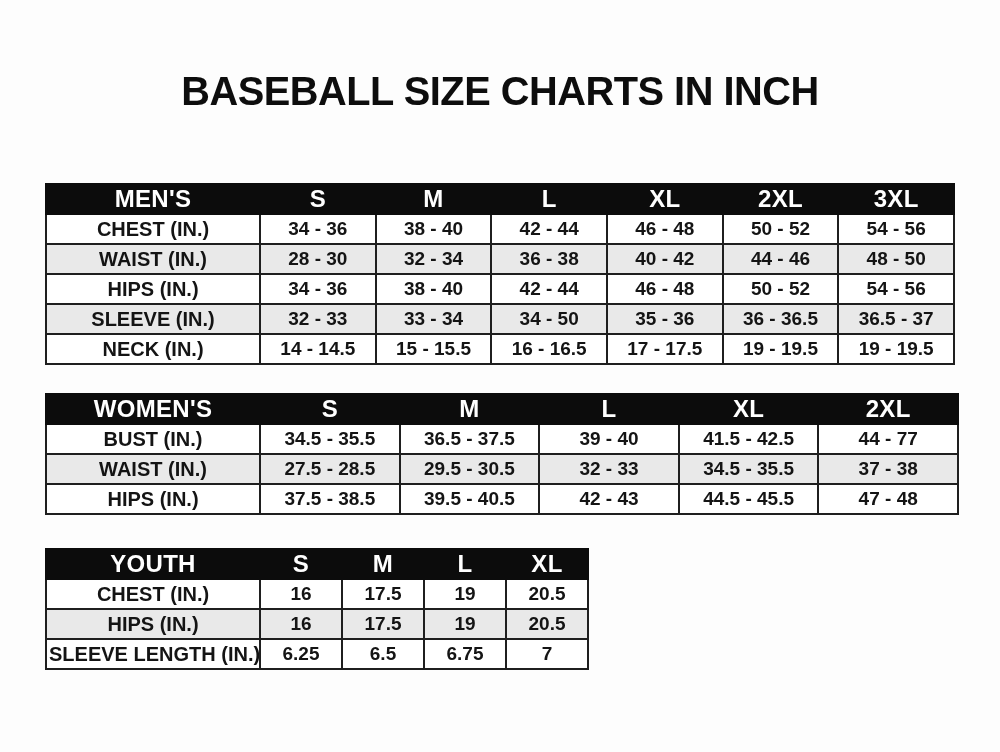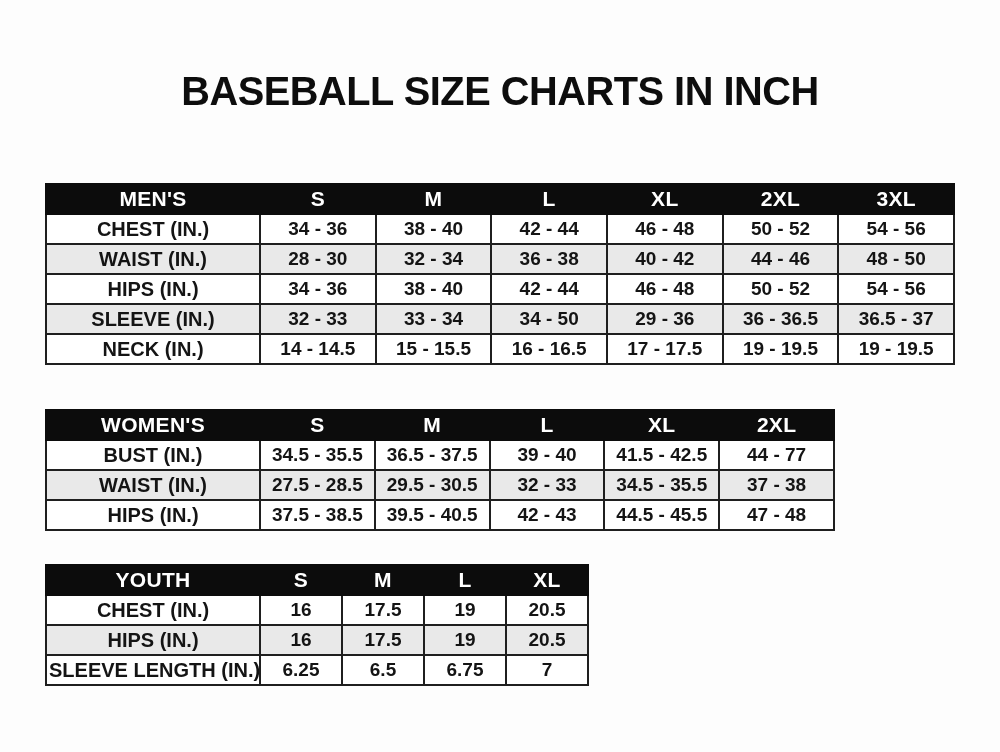--- a/index.html
+++ b/index.html
@@ -23,40 +23,40 @@
     color: #0d0d0d;
     line-height: 1.05;
     transform: scaleX(0.97);
   }
   table.size-table {
     border-collapse: collapse;
     table-layout: fixed;
     margin-left: 45px;
   }
   table.t0 { width: 910px; margin-top: 70px; }
-  table.t1 { width: 790px; margin-top: 44px; }
+  table.t1 { width: 914px; margin-top: 28px; }
   table.t2 { width: 544px; margin-top: 33px; }
 
   .size-table th, .size-table td {
     border: 2px solid #1f1f1f;
     height: 28px;
     text-align: center;
     vertical-align: middle;
     font-weight: 700;
     font-size: 19px;
     color: #141414;
     padding: 0 2px;
     white-space: nowrap;
     overflow: hidden;
   }
   .size-table thead th {
     background: #0c0c0c;
     color: #ffffff;
     border-color: #0c0c0c;
-    font-size: 21px;
+    font-size: 24px;
     letter-spacing: 0.3px;
   }
   .size-table thead th:first-child { width: 208px; }
   .size-table tbody tr:nth-child(odd)  { background: #ffffff; }
   .size-table tbody tr:nth-child(even) { background: #e9e9e9; }
   .size-table tbody th { font-size: 20px; }
 </style>
 </head>
 <body>
 
@@ -101,21 +101,21 @@
           <td>42 - 44</td>
           <td>46 - 48</td>
           <td>50 - 52</td>
           <td>54 - 56</td>
         </tr>
         <tr>
           <th>SLEEVE (IN.)</th>
           <td>32 - 33</td>
           <td>33 - 34</td>
           <td>34 - 50</td>
-          <td>29 - 36</td>
+          <td>35 - 36</td>
           <td>36 - 36.5</td>
           <td>36.5 - 37</td>
         </tr>
         <tr>
           <th>NECK (IN.)</th>
           <td>14 - 14.5</td>
           <td>15 - 15.5</td>
           <td>16 - 16.5</td>
           <td>17 - 17.5</td>
           <td>19 - 19.5</td>

